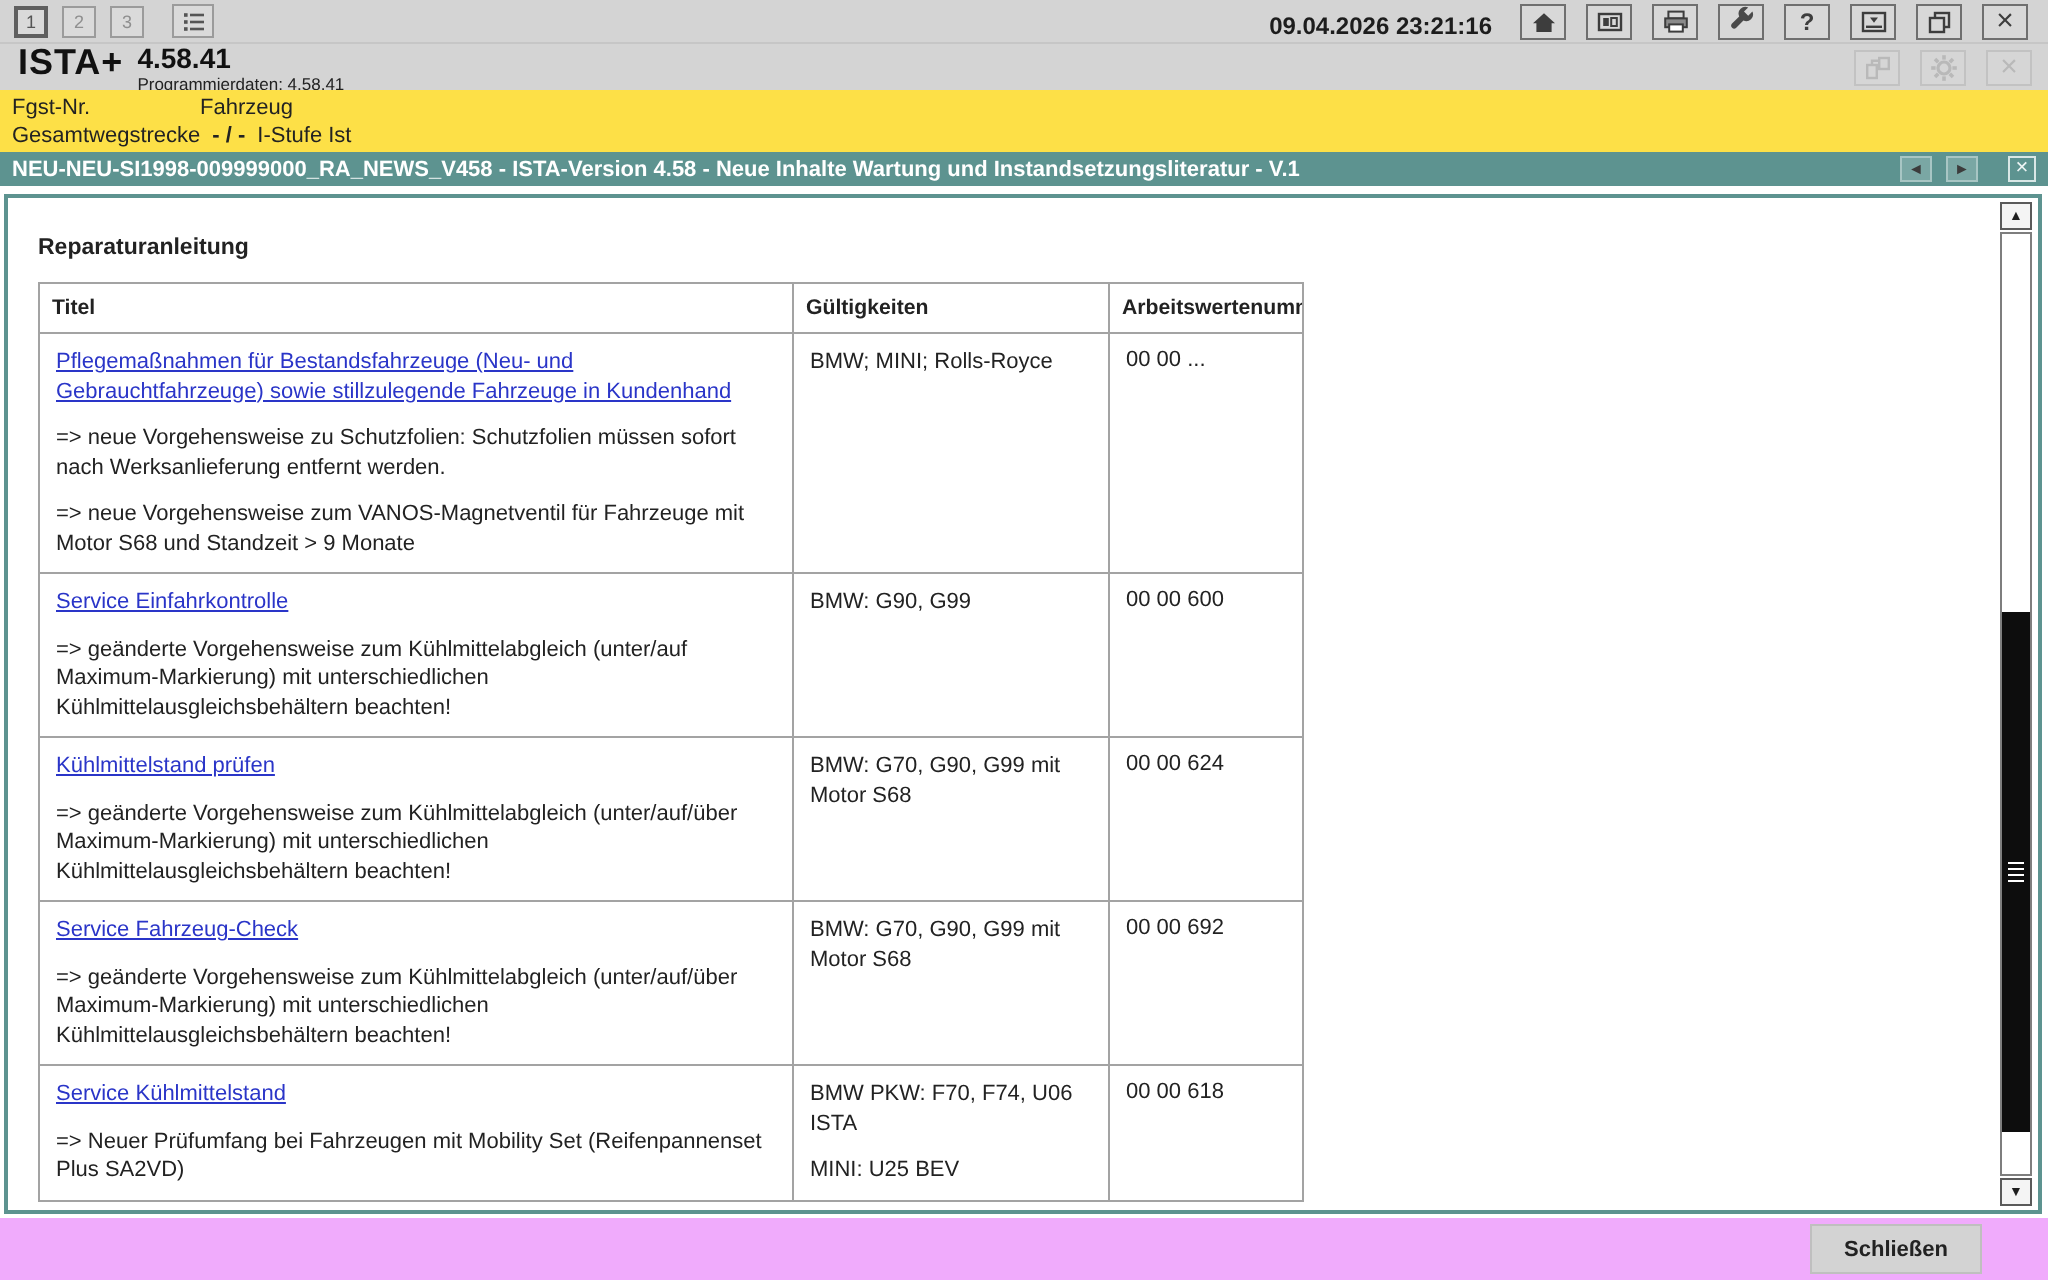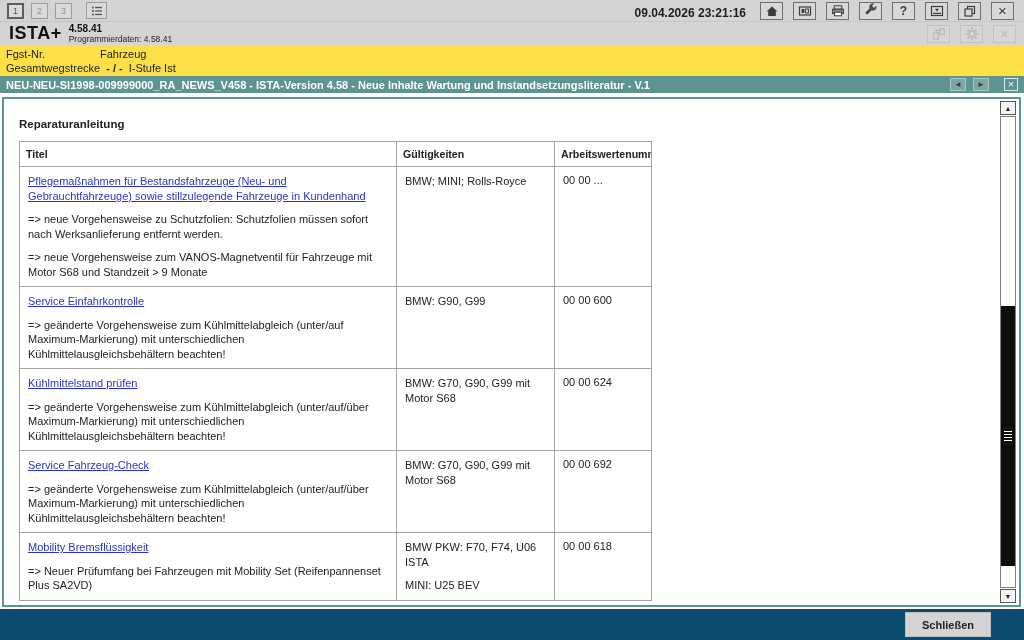--- a/index.html
+++ b/index.html
@@ -36,21 +36,21 @@
   .icon-btn .q { font-size:12px; }
 
   
   .appbar {
     position:absolute; top:22px; left:0; width:1024px; height:23px;
     background:#d4d4d4; display:flex; align-items:center;
   }
   .brand { display:flex; align-items:flex-start; margin-left:9px; }
   .brand-name { font-size:18px; font-weight:bold; color:#111; letter-spacing:0.5px; }
   .brand-vers { margin-left:7px; display:flex; flex-direction:column; }
-  .brand-vers .v1 { font-size:10px; font-weight:bold; color:#111; }
+  .brand-vers .v1 { font-size:14px; font-weight:bold; color:#111; }
   .brand-vers .v2 { font-size:8.5px; color:#222; }
   .appbar-right { margin-left:auto; display:flex; align-items:center; }
   .icon-btn.disabled { border:1px solid #c2c2c2; background:#d6d6d6; color:#b9b9b9; }
 
   
   .vehinfo {
     position:absolute; top:45px; left:0; width:1024px; height:31px; background:#fde047;
     font-size:11px; color:#222;
   }
   .vehinfo .row1 { position:absolute; top:3px; left:6px; }
@@ -109,21 +109,21 @@
   .sb-up { top:1px; }
   .sb-down { bottom:1px; }
   .sb-track { position:absolute; top:16px; bottom:16px; left:1px; width:16px; border:1px solid #7e7e7e; background:#fff; }
   .sb-thumb { position:absolute; left:0; right:0; top:189px; height:260px; background:#0d0d0d; }
   .sb-grip {
     position:absolute; left:3px; right:3px; top:50%; margin-top:-5px; height:10px;
     background:repeating-linear-gradient(to bottom, #ffffff 0 1px, #0d0d0d 1px 3px);
   }
 
   
-  .footer { position:absolute; top:609px; left:0; width:1024px; height:31px; background:#0c4a6e; }
+  .footer { position:absolute; top:609px; left:0; width:1024px; height:31px; background:#f0abfc; }
   .close-btn {
     position:absolute; right:33px; top:3px; width:86px; height:25px;
     background:#d3d3d3; border:1px solid #bfbfbf; font-family:"Liberation Sans",sans-serif;
     font-size:11px; font-weight:bold; color:#222;
   }
 
   svg { display:block; }
 </style>
 </head>
 <body>
@@ -324,21 +324,21 @@
       <tr>
         <td><a href="#" class="doc-link">Service Fahrzeug-Check</a><div class="notes">
                 <p>=&gt; geänderte Vorgehensweise zum Kühlmittelabgleich (unter/auf/über Maximum-Markierung) mit unterschiedlichen Kühlmittelausgleichsbehältern beachten!</p>
               </div></td>
         <td class="vcell">
               <p>BMW: G70, G90, G99 mit Motor S68</p>
             </td>
         <td>00 00 692</td>
       </tr>
       <tr>
-        <td><a href="#" class="doc-link">Mobility Bremsflüssigkeit</a><div class="notes">
+        <td><a href="#" class="doc-link">Service Kühlmittelstand</a><div class="notes">
                 <p>=&gt; Neuer Prüfumfang bei Fahrzeugen mit Mobility Set (Reifenpannenset Plus SA2VD)</p>
               </div></td>
         <td class="vcell">
               <p>BMW PKW: F70, F74, U06 ISTA</p>
               <p>MINI: U25 BEV</p>
             </td>
         <td>00 00 618</td>
       </tr>
 
     </tbody>

